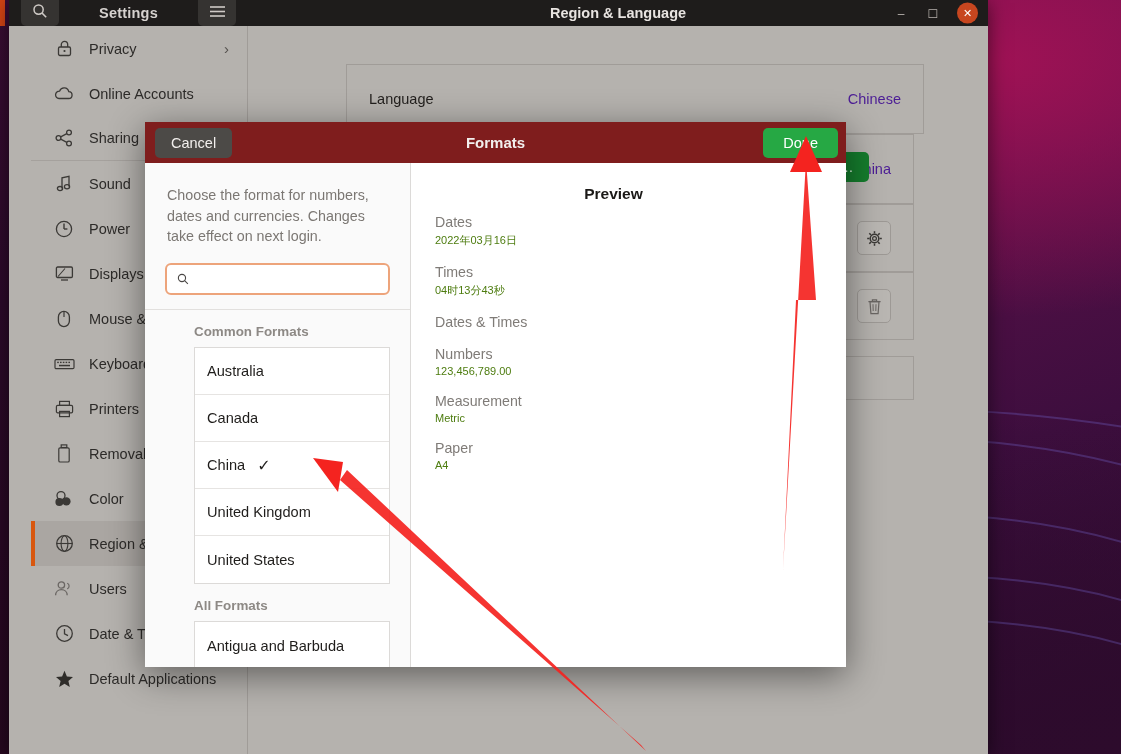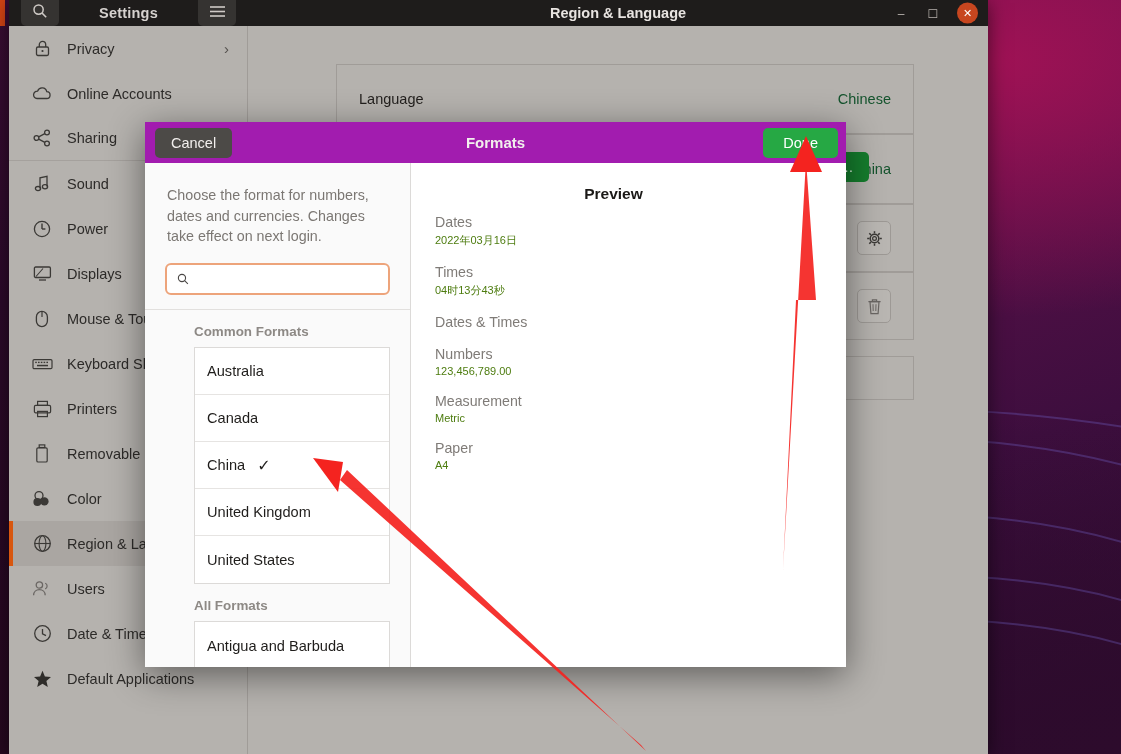--- a/index.html
+++ b/index.html
@@ -80,20 +80,21 @@
     background:#c7461f; color:#fff; font-size:11px; font-weight:bold;
     display:flex; align-items:center; justify-content:center;
   }
 
   
   #sidebar {
     position:absolute; left:0; top:26px; width:239px; height:728px;
     background:#b5b2ae;
     border-right:1px solid #a09c98;
     overflow:hidden;
+    padding-left:22px;
   }
   .side-item {
     position:relative; height:45px;
     display:flex; align-items:center; padding-left:22px;
     color:#2d2b29; font-size:14.5px;
   }
   .side-item.divider-after { border-bottom:1px solid #a5a19d; }
   .side-item.active { background:#aaa6a2; }
   .side-item.active::before {
     content:""; position:absolute; left:0; top:0; bottom:0; width:4px; background:#d8570f;
@@ -108,48 +109,48 @@
 
   
   #content {
     position:absolute; left:239px; top:26px; width:740px; height:728px;
     background:#b5b2ae;
   }
   .panel-card {
     position:absolute; background:#b5b2ae;
     border:1px solid #a09c98;
   }
-  #card-language { left:88px; top:38px; width:578px; height:70px; }
+  #card-language { left:98px; top:38px; width:578px; height:70px; }
   #card-formats  { left:88px; top:108px; width:578px; height:70px; }
   .card-row {
     display:flex; align-items:center; justify-content:space-between;
     height:100%; padding:0 22px; color:#221f1d; font-size:14.5px;
   }
-  .card-val { color:#14532d; }
+  .card-val { color:#4c1d95; }
   #card-c { left:88px; top:178px; width:578px; height:68px; }
   #card-d { left:88px; top:246px; width:578px; height:68px; }
   #card-e { left:88px; top:330px; width:578px; height:44px; }
 
   .icon-btn {
     width:34px; height:34px; border:1px solid #9d9995; border-radius:5px;
     background:#b9b6b2; display:flex; align-items:center; justify-content:center;
   }
   .green-btn {
     background:#157d2d; color:#eaf7ec; border-radius:5px;
     padding:7px 15px; font-size:14px; white-space:nowrap;
   }
 
   
   #dialog {
     position:absolute; left:145px; top:122px; width:701px; height:545px;
     z-index:40; background:#fff;
     box-shadow:0 8px 34px rgba(0,0,0,.48);
   }
   #dialog-header {
-    height:41px; background:#a21caf;
+    height:41px; background:#7f1d1d;
     display:flex; align-items:center; position:relative;
   }
   #dlg-cancel {
     margin-left:10px; background:#4c4a47; color:#f2efed;
     border-radius:5px; padding:7px 16px; font-size:14.5px;
   }
   #dlg-title {
     position:absolute; left:0; right:0; text-align:center;
     color:#f2efed; font-weight:bold; font-size:15px; pointer-events:none;
   }

